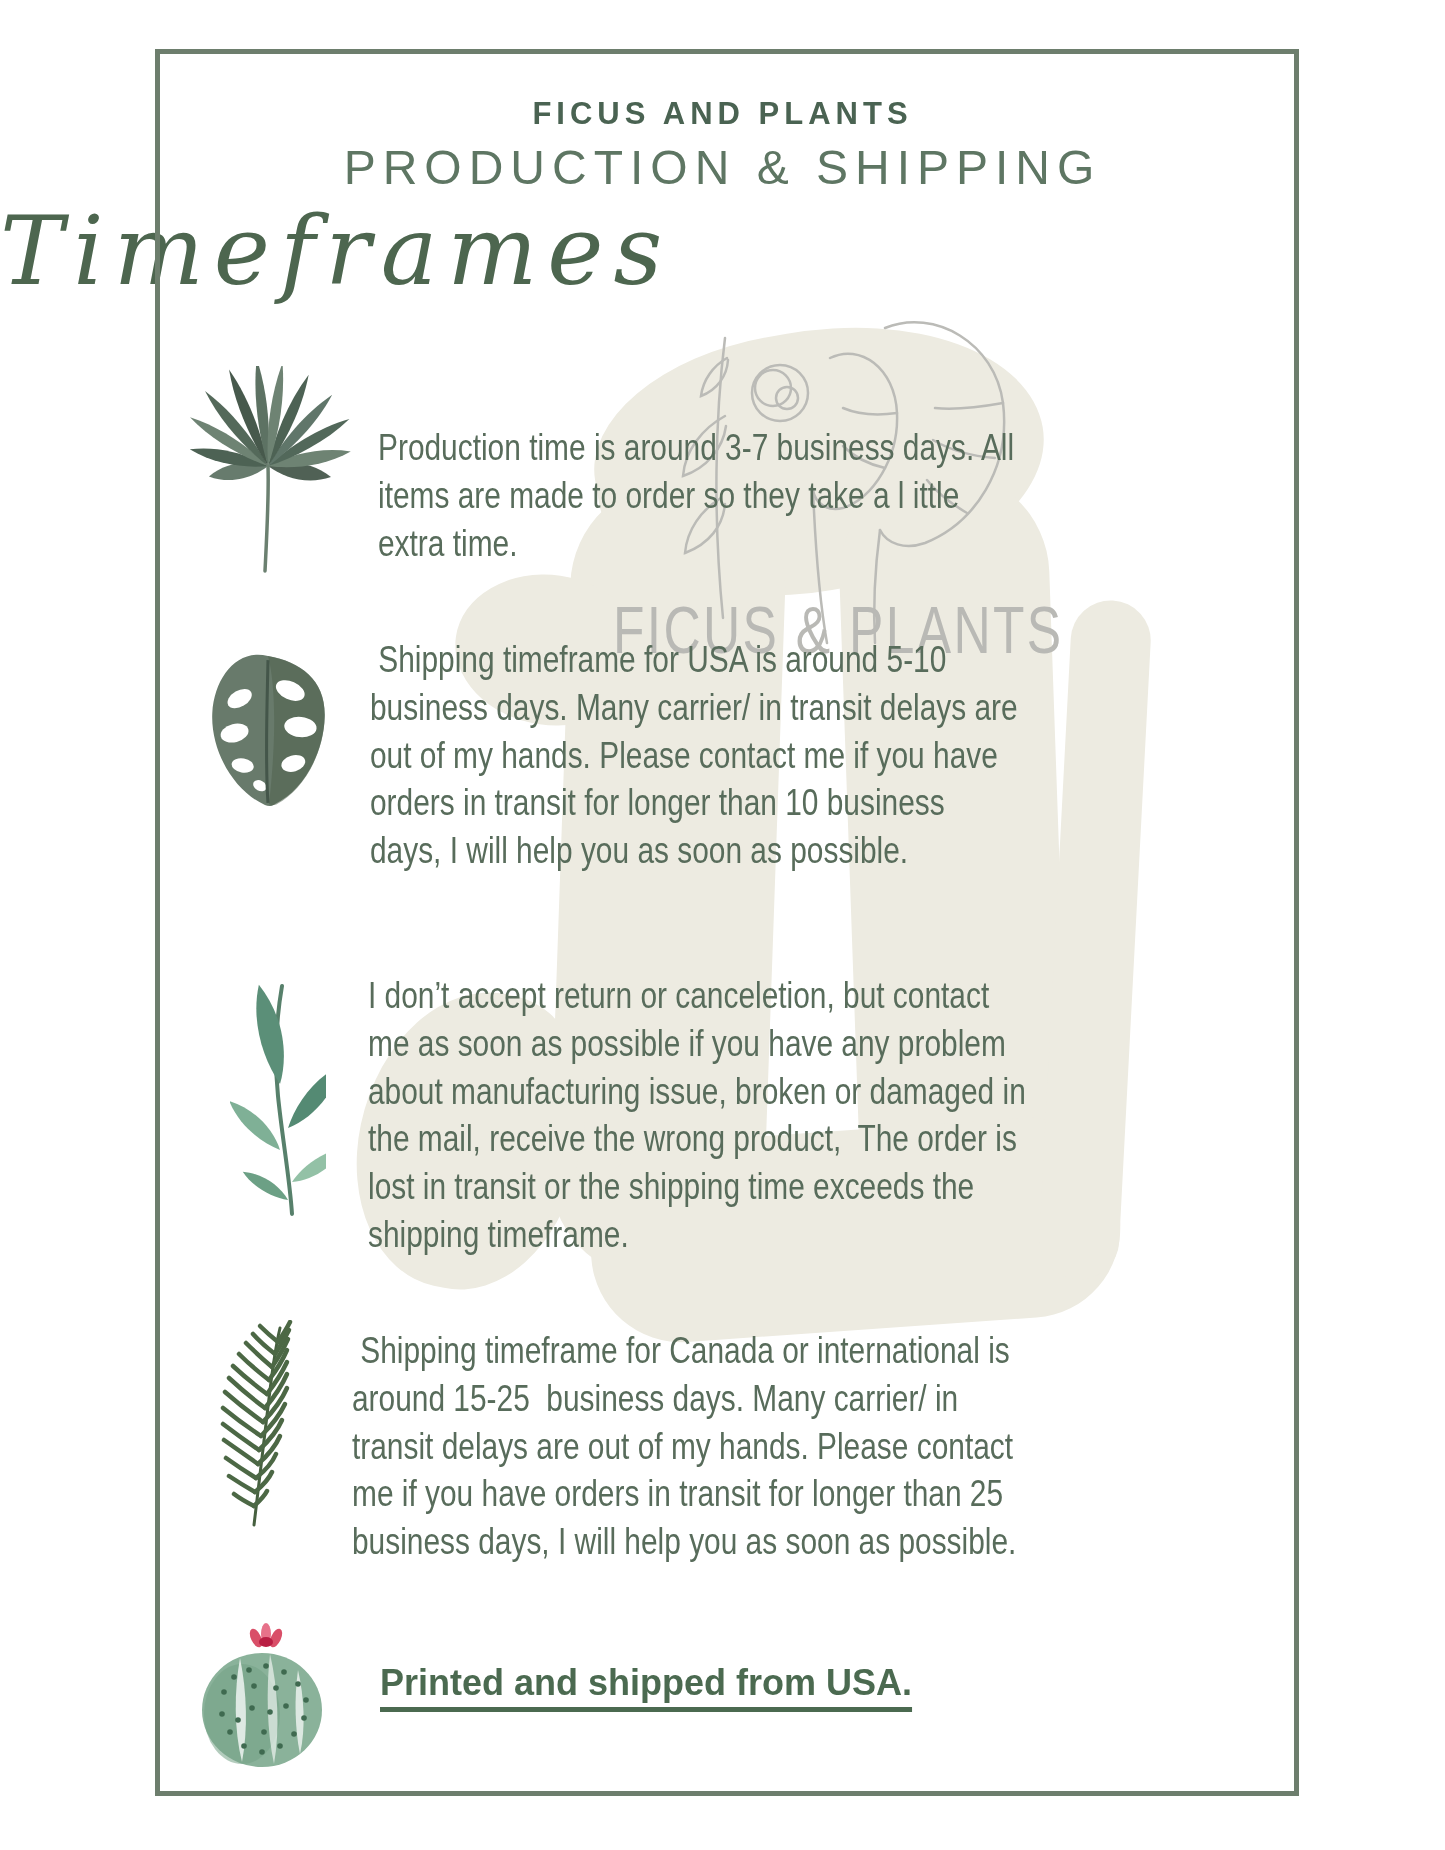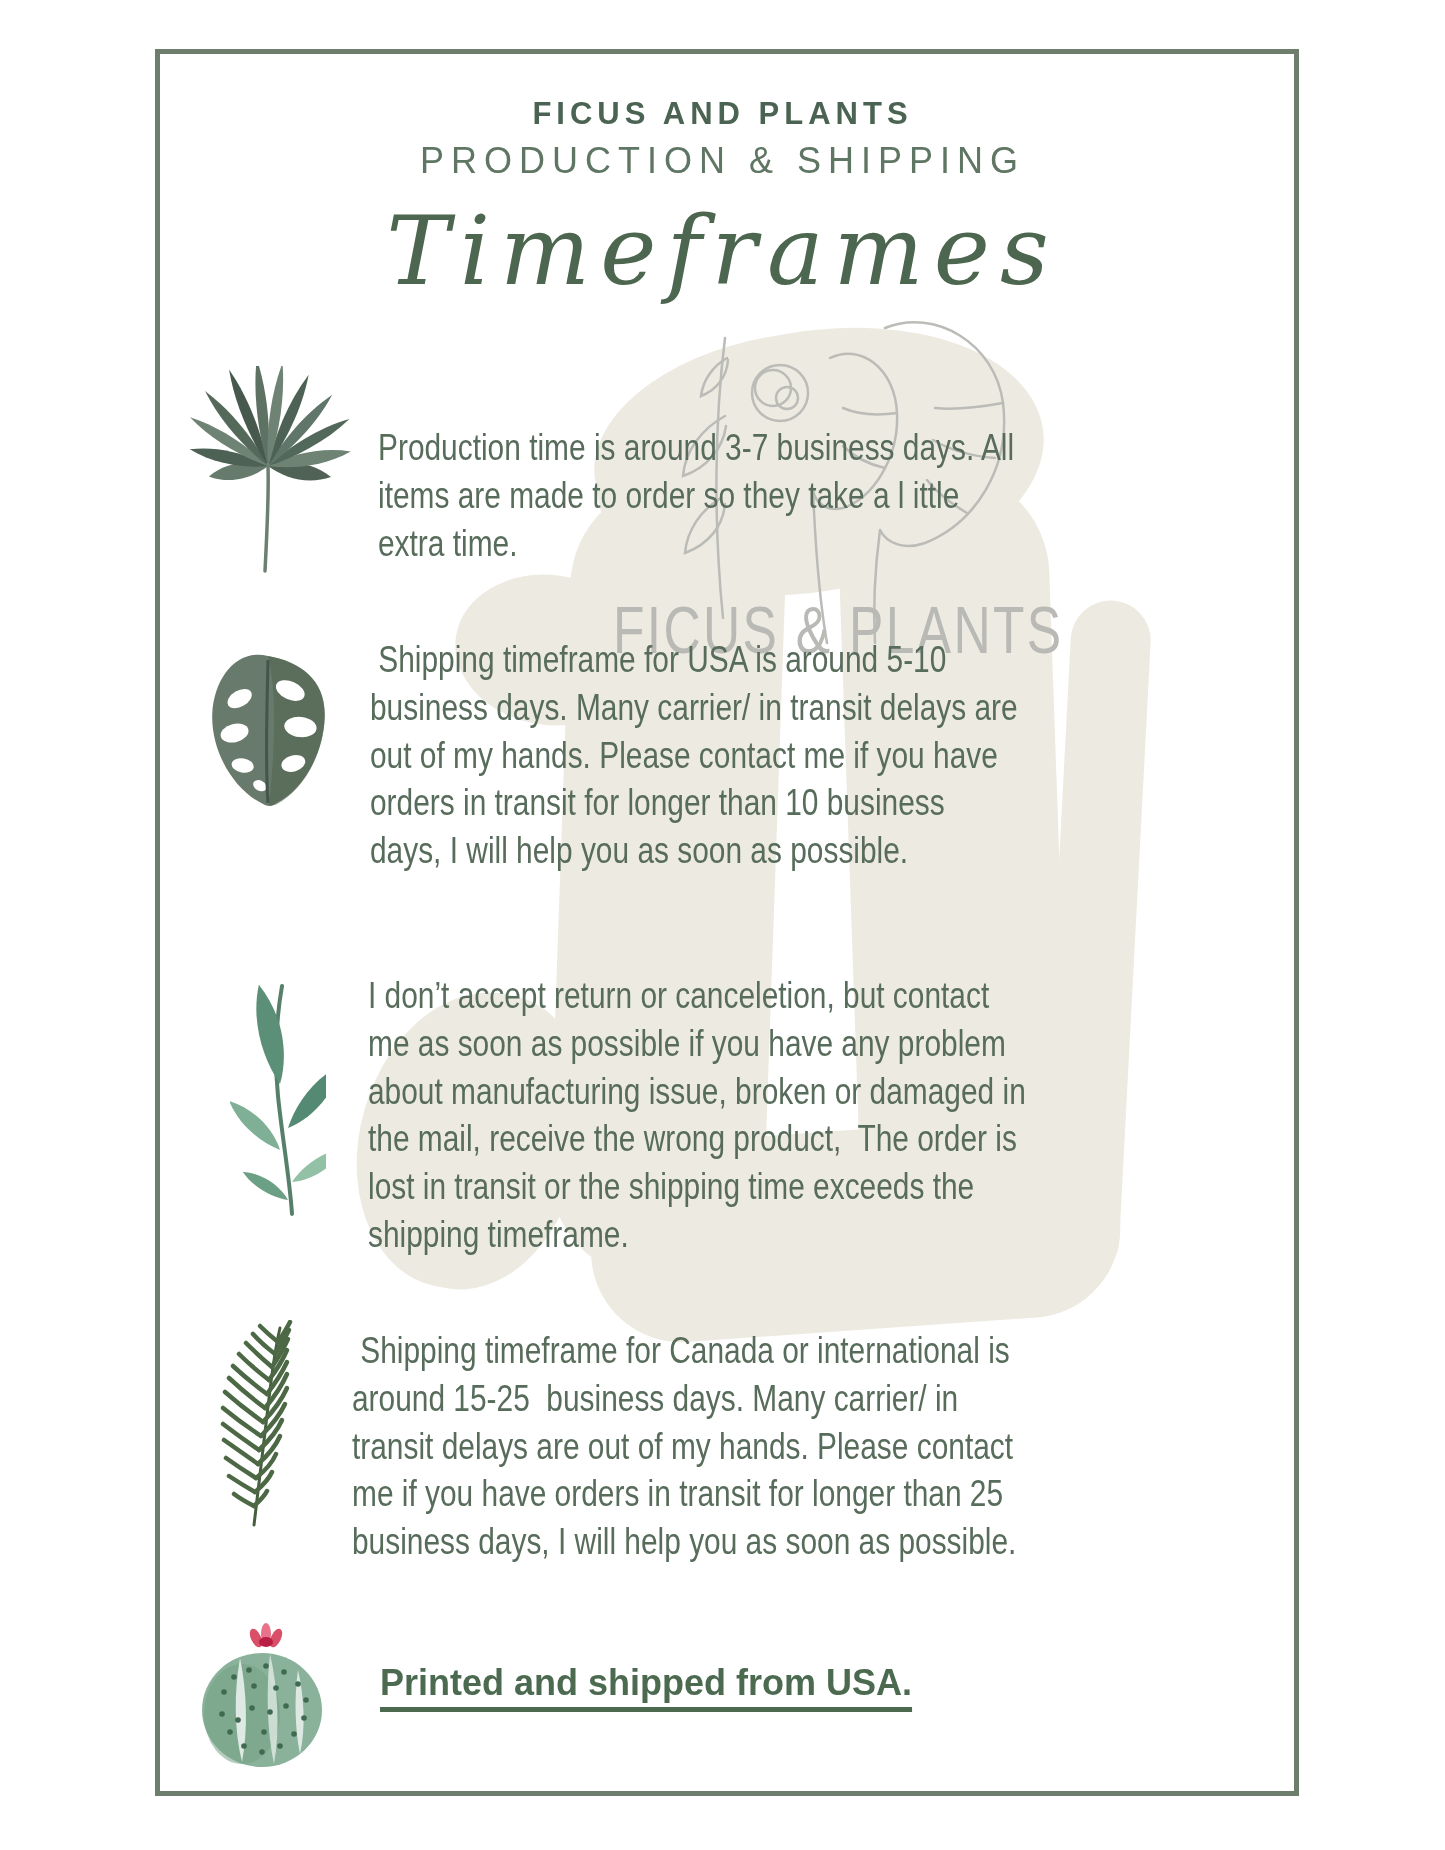--- a/index.html
+++ b/index.html
@@ -33,24 +33,24 @@
     transform:scaleX(0.78);transform-origin:0 0;white-space:nowrap;
   }
 
   
   .brand{
     position:absolute;left:0;top:96px;width:1445px;text-align:center;
     font-size:31px;font-weight:bold;letter-spacing:5px;color:#4a6352;z-index:2;
   }
   .title{
     position:absolute;left:0;top:140px;width:1445px;text-align:center;
-    font-size:36px;font-weight:300;letter-spacing:7px;color:#5e7663;z-index:2;
+    font-size:48px;font-weight:300;letter-spacing:7px;color:#5e7663;z-index:2;
   }
   .subtitle{
-    position:absolute;left:0;top:196px;width:1445px;text-align:center;
+    position:absolute;left:0;top:196px;width:1445px;
     font-family:"DejaVu Serif",serif;font-style:italic;
     font-size:95px;letter-spacing:10px;color:#4d664f;z-index:2;
   }
 
   
   .para{
     position:absolute;z-index:2;
     font-size:36px;line-height:47.8px;color:#586c5b;
     white-space:pre;transform:scaleX(0.83);transform-origin:0 0;
   }

